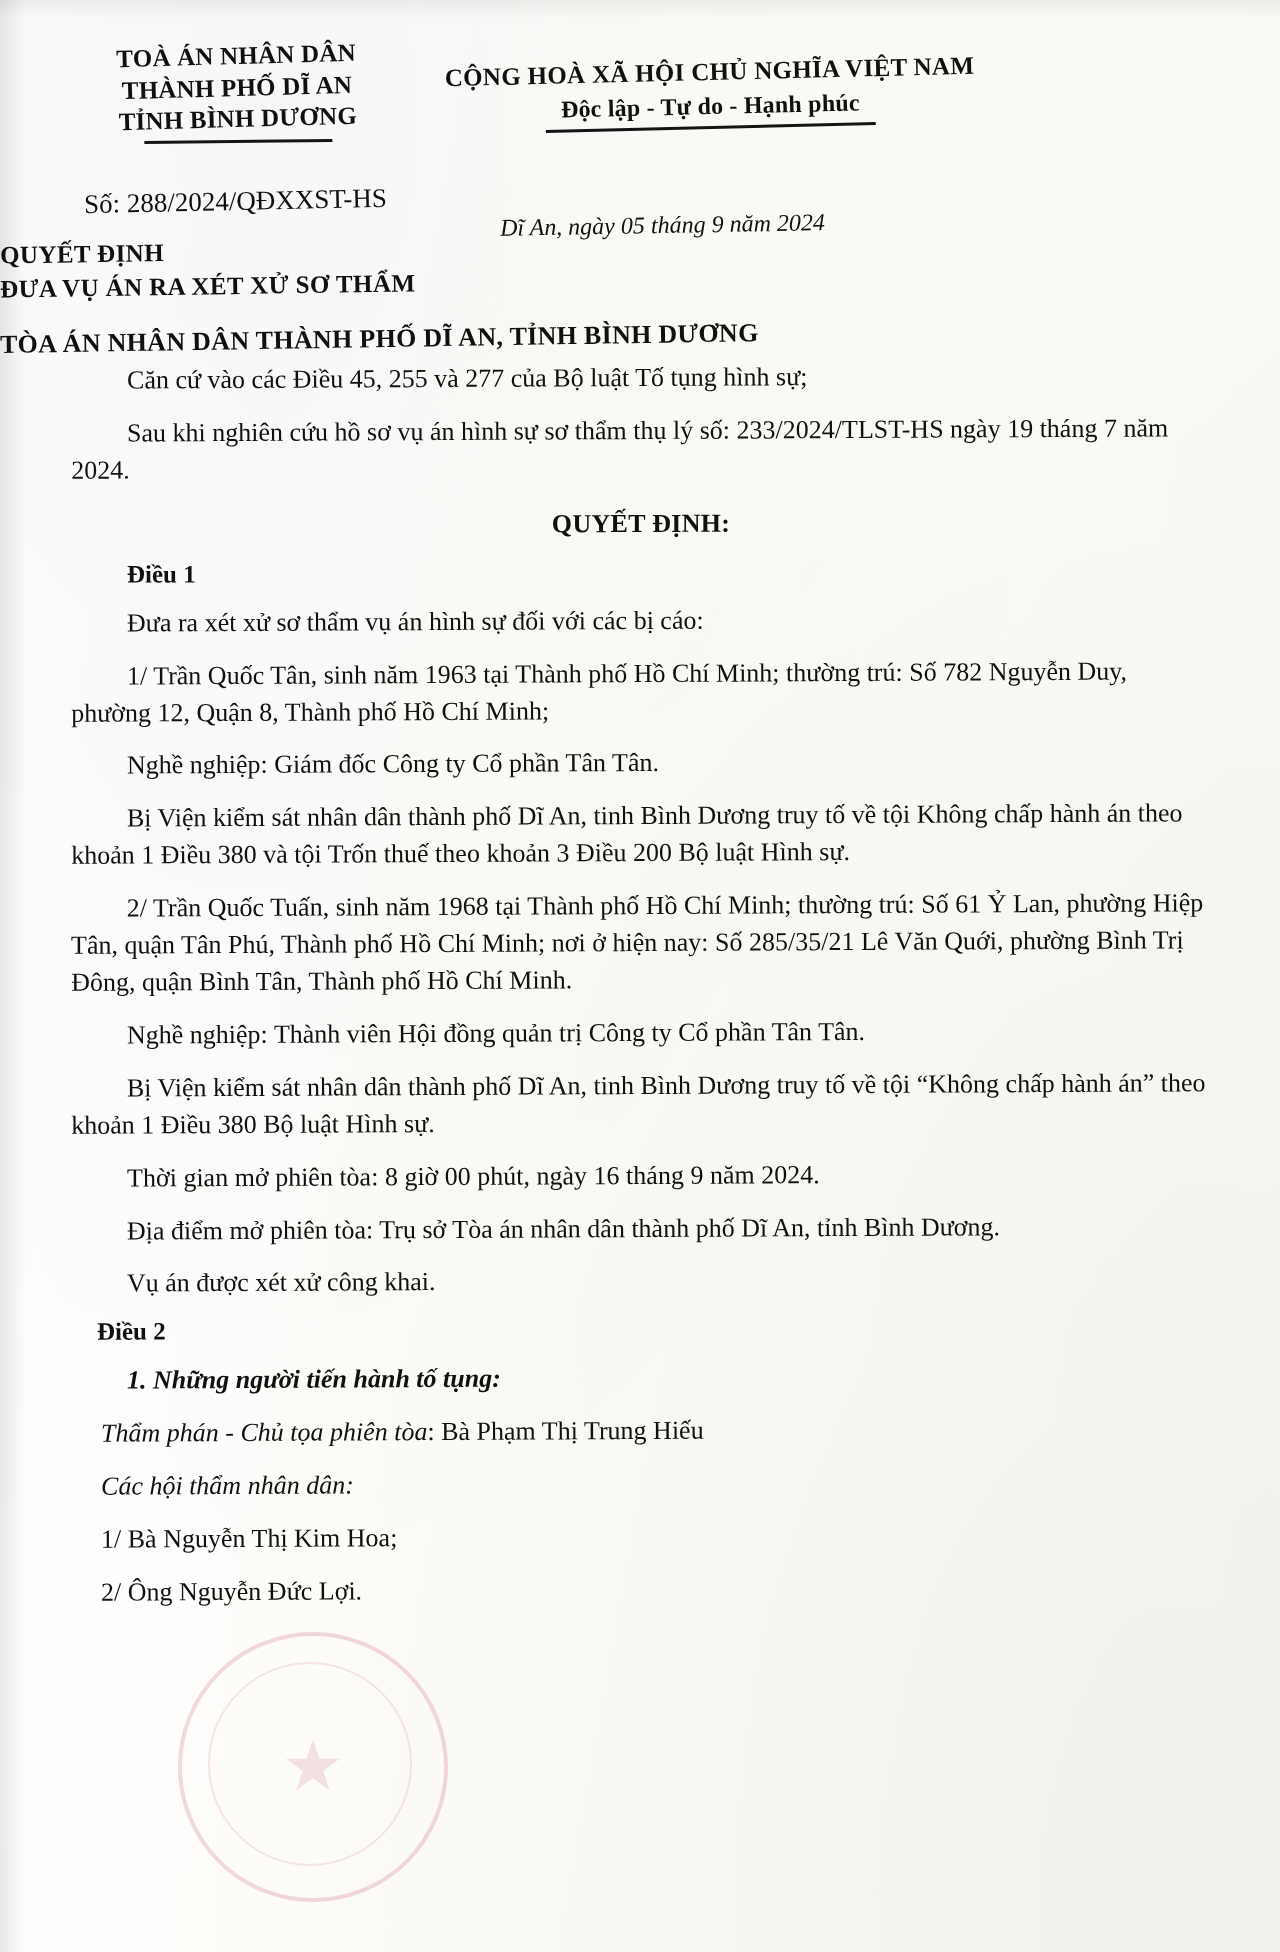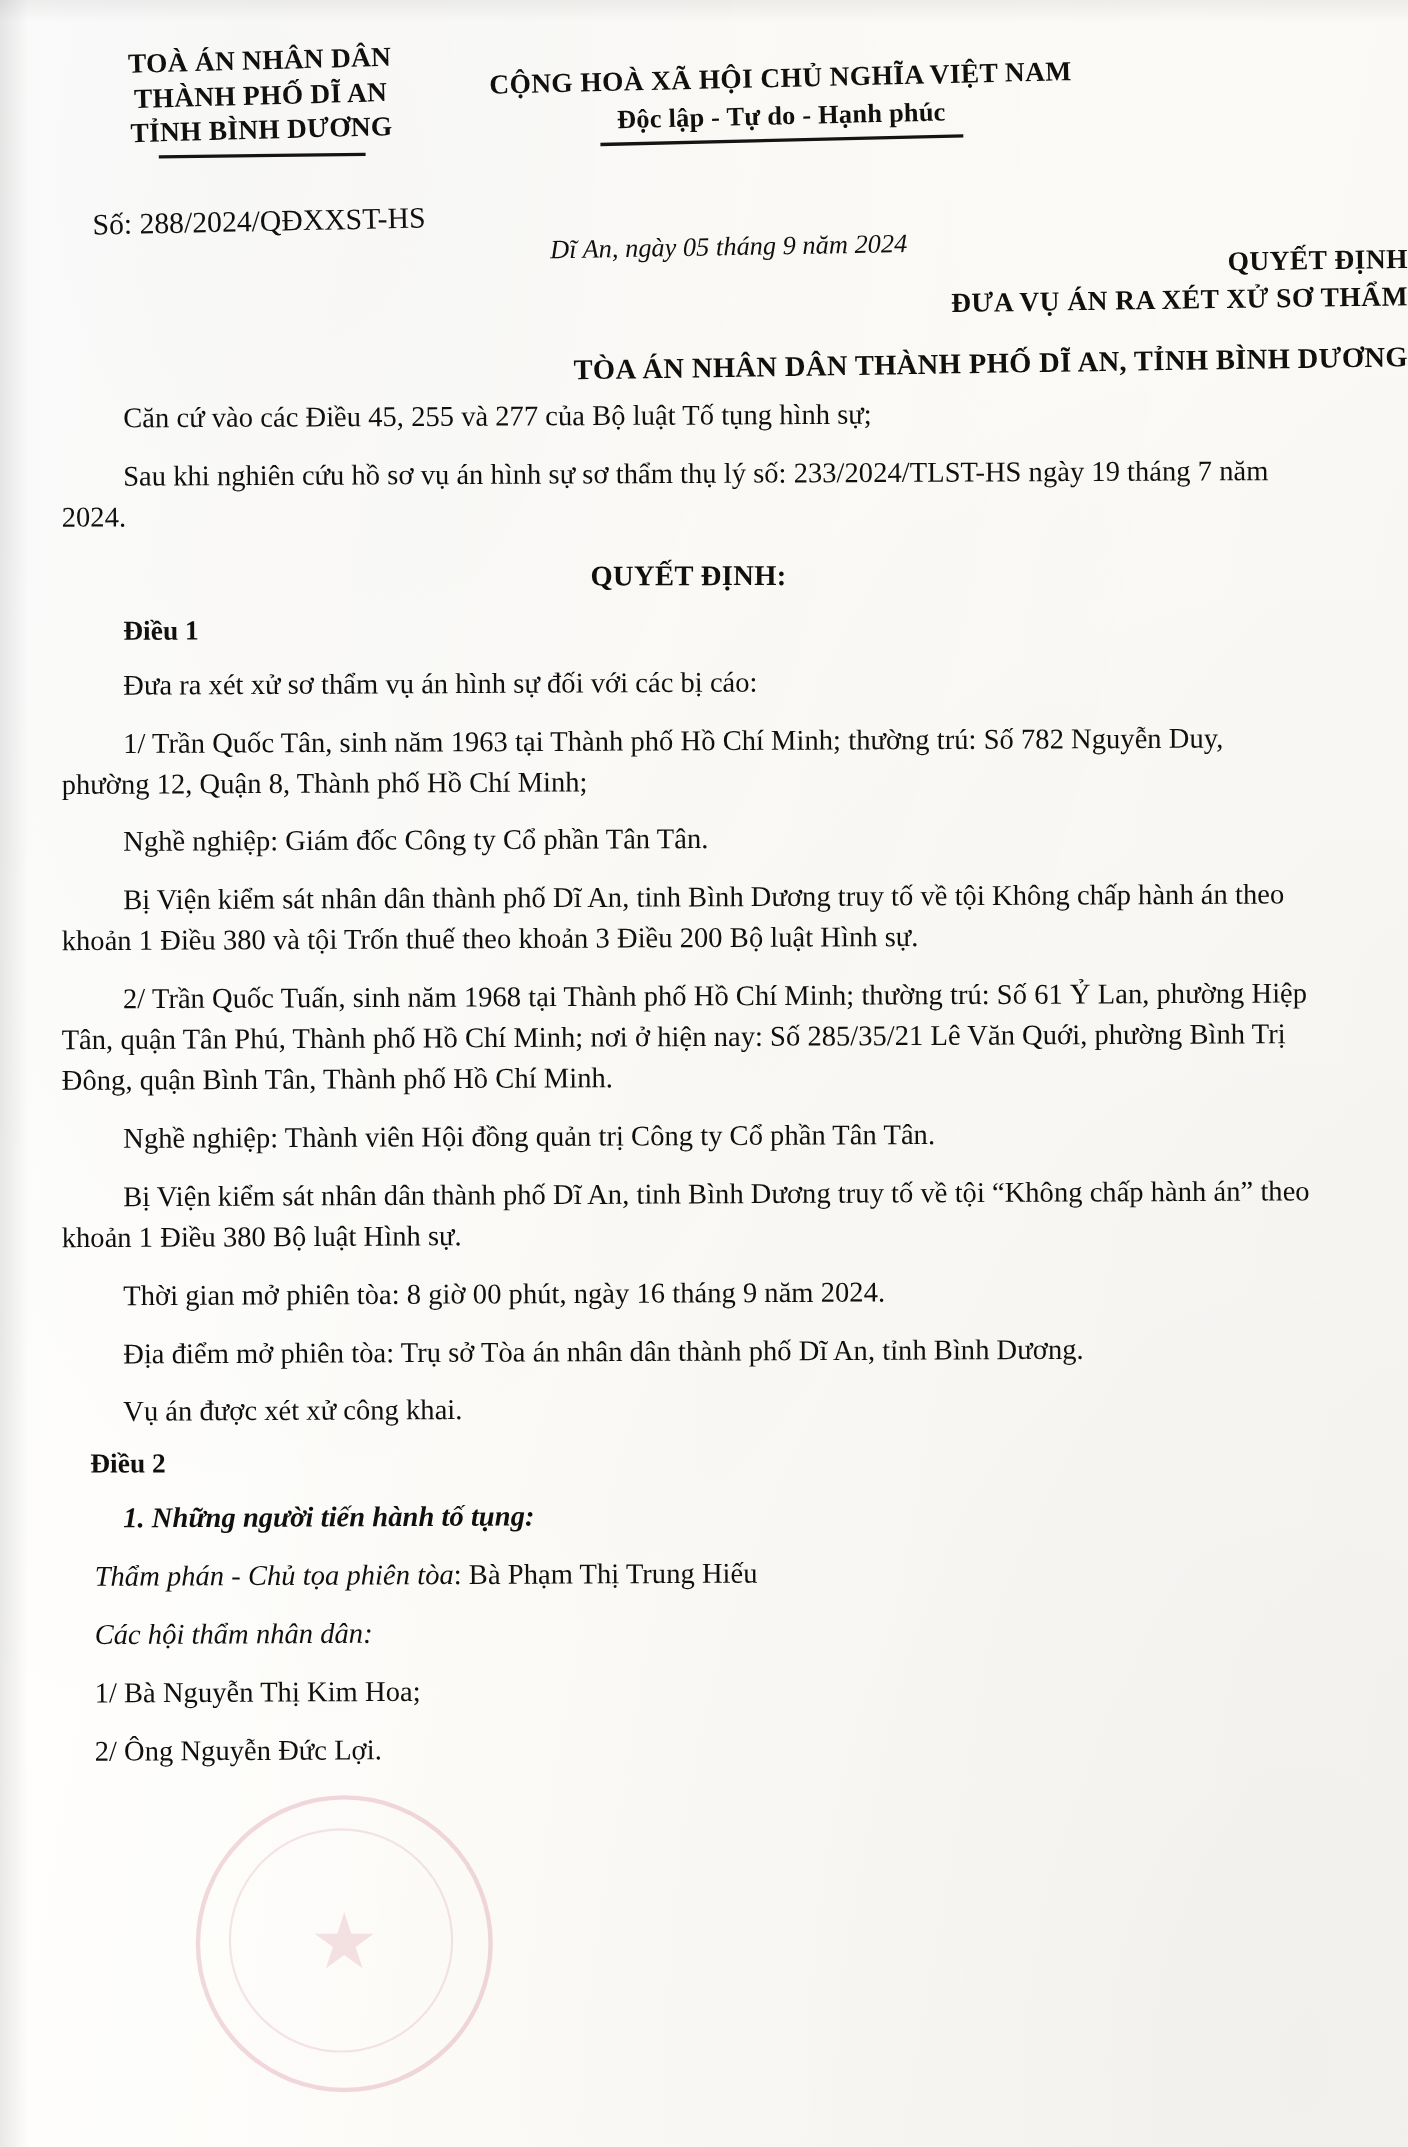--- a/index.html
+++ b/index.html
@@ -119,21 +119,21 @@
     white-space: nowrap;
     transform: rotate(-1.0deg);
   }
 
   
   .title-block {
     position: absolute;
     top: 232px;
     left: 0;
     width: 100%;
-    text-align: right;
+    text-align: left;
   }
   .title-main {
     font-weight: bold;
     font-size: 25px;
     letter-spacing: 0.4px;
     transform: rotate(-0.85deg);
   }
   .title-sub {
     font-weight: bold;
     font-size: 25px;
@@ -146,21 +146,21 @@
     font-size: 26px;
     margin-top: 26px;
     letter-spacing: 0.3px;
     transform: rotate(-0.9deg);
   }
 
   
   .body {
     position: absolute;
     top: 360px;
-    left: 56px;
+    left: 71px;
     width: 1140px;
   }
 
   p.para {
     margin: 0 0 16px 0;
     font-size: 26px;
     line-height: 1.42;
     text-align: left;
     text-indent: 56px;
   }

